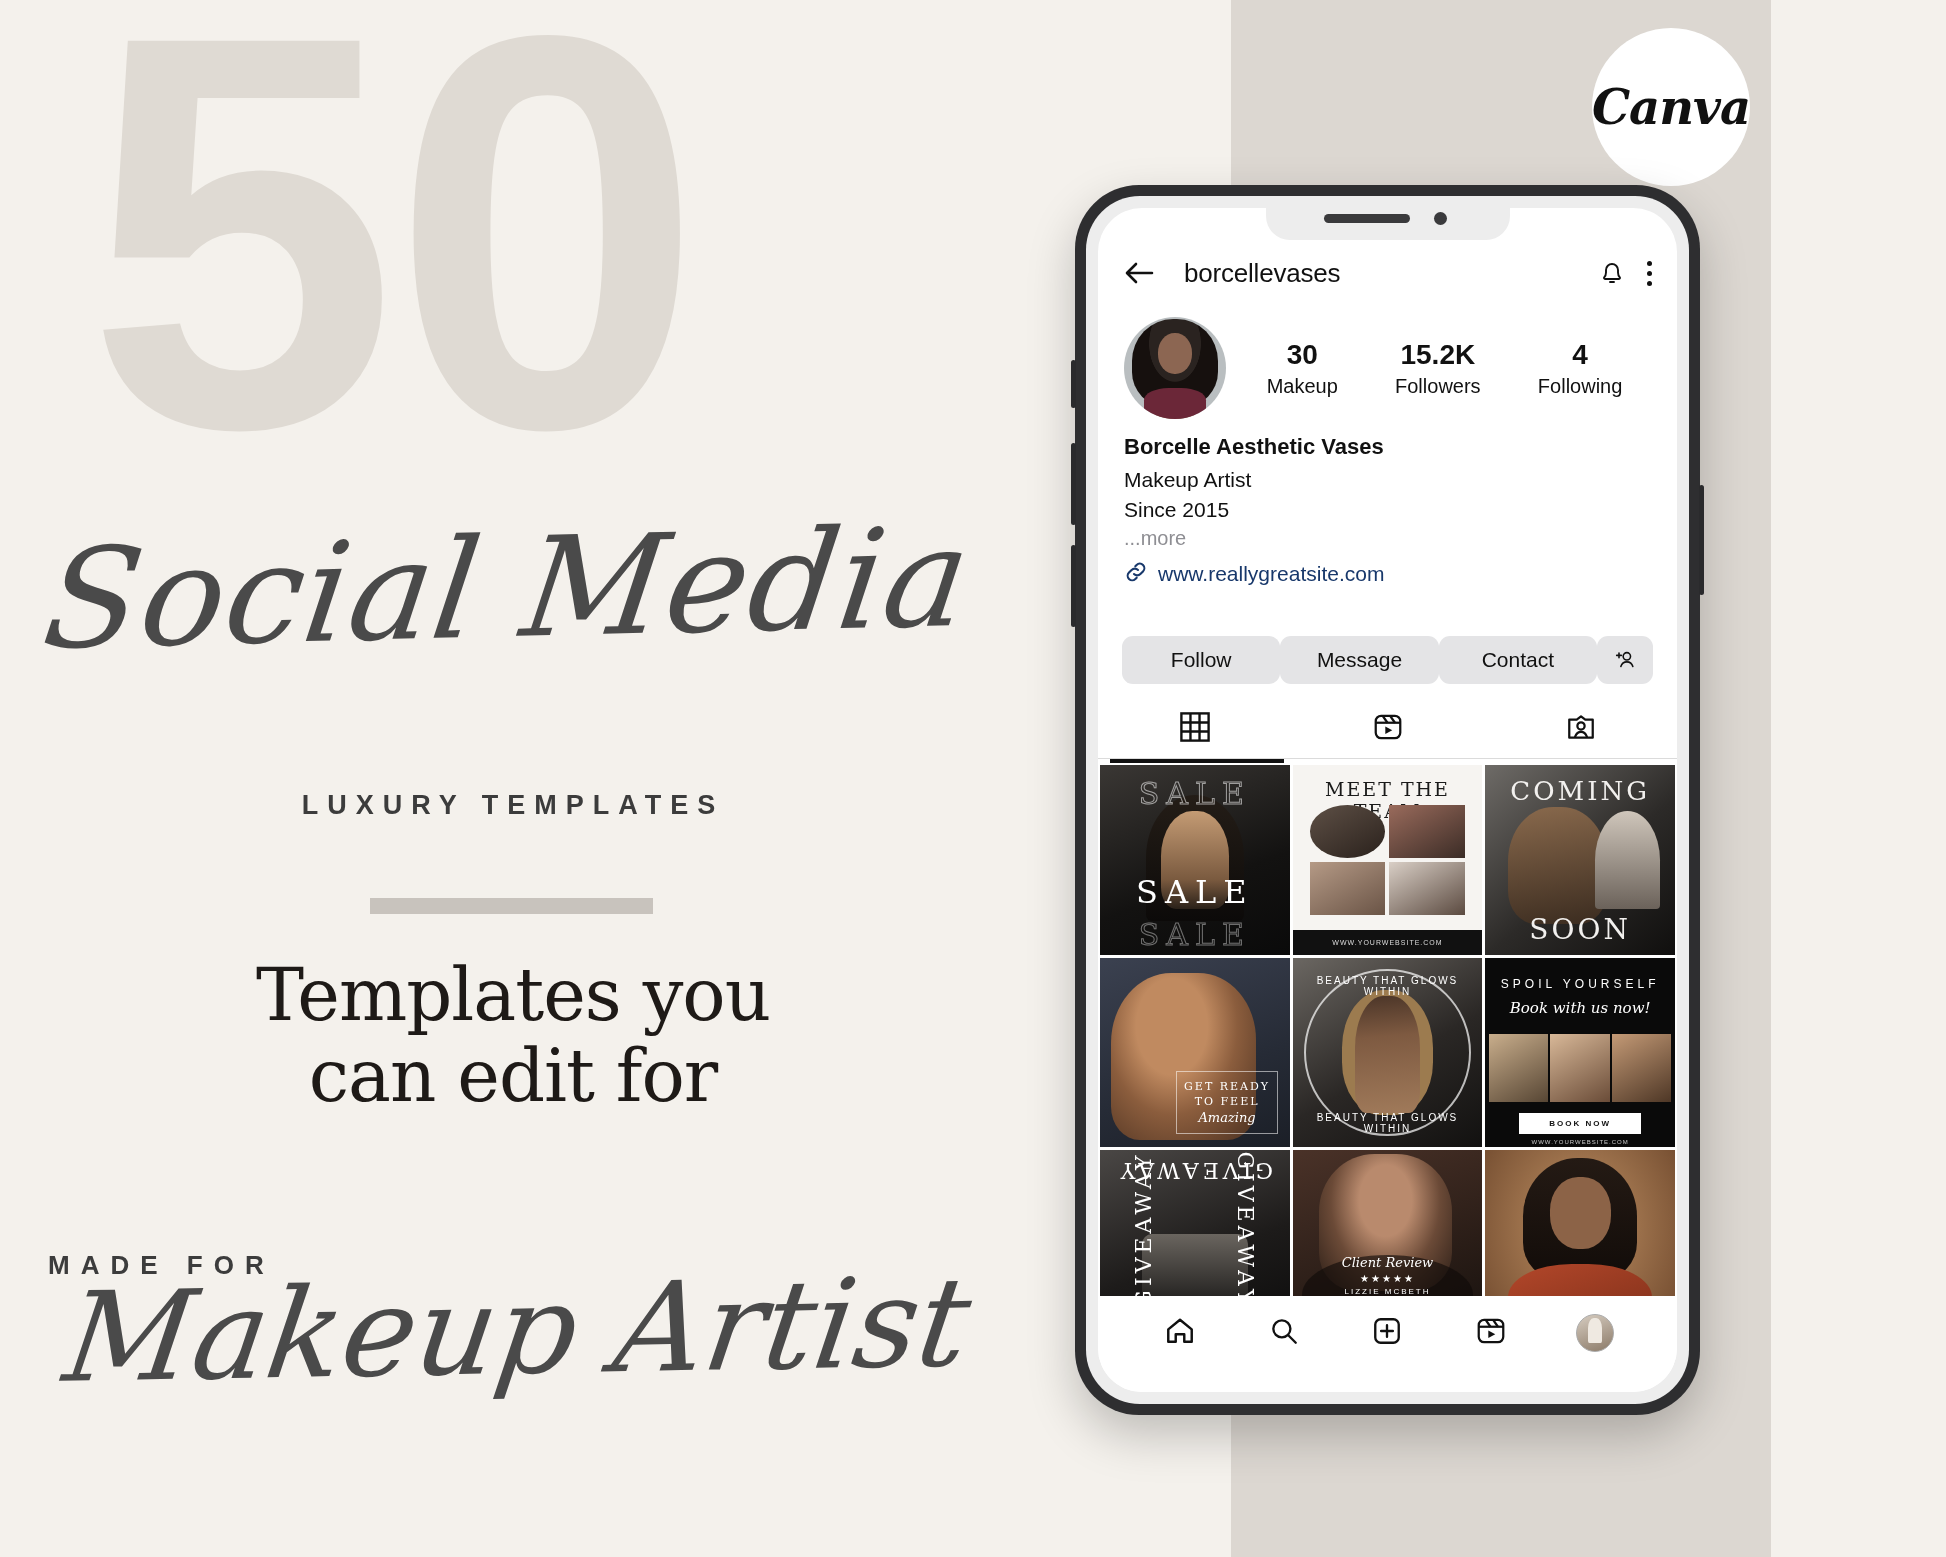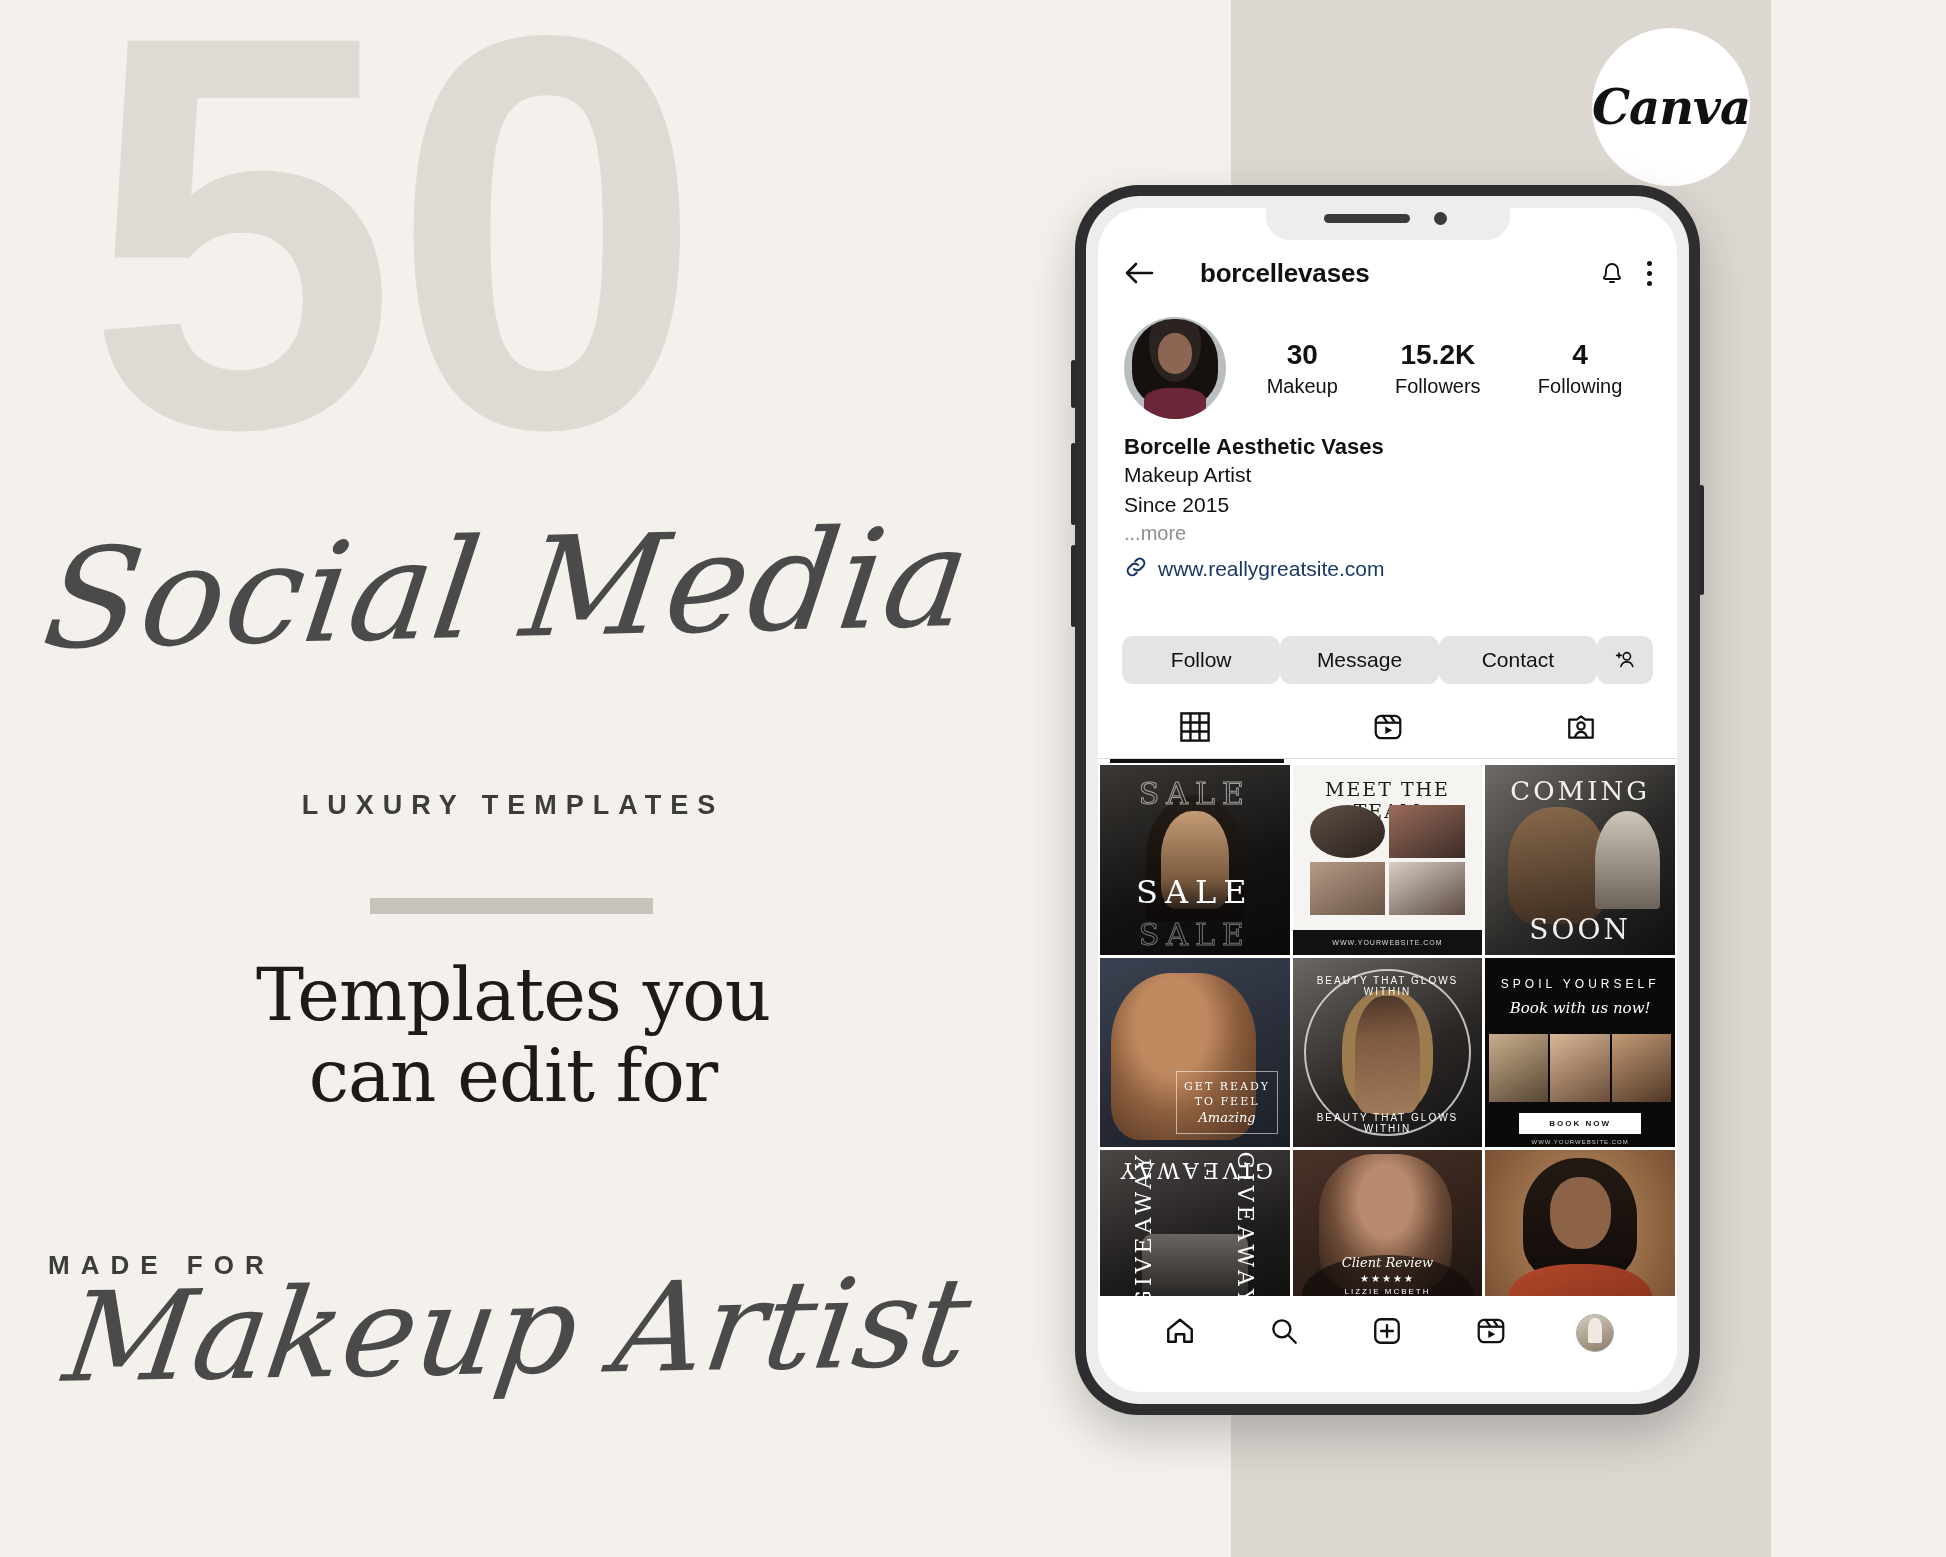--- a/index.html
+++ b/index.html
@@ -192,23 +192,23 @@
   
   .ig-topbar {
     position: absolute;
     top: 36px; left: 0; right: 0;
     height: 58px;
     display: flex; align-items: center;
     padding: 0 24px;
   }
   .ig-back { width: 34px; height: 34px; }
   .ig-username {
-    margin-left: 44px;
+    margin-left: 28px;
     font-size: 26px;
-    font-weight: 700;
+    font-weight: 400;
     color: #111;
     letter-spacing: -0.2px;
   }
   .ig-topbar .spacer { flex: 1; }
   .ig-bell { width: 30px; height: 30px; margin-right: 20px; }
   .ig-dots { width: 6px; height: 30px; position: relative; }
   .ig-dots i {
     position: absolute; left: 0;
     width: 5px; height: 5px; border-radius: 50%;
     background: #111;
@@ -272,20 +272,21 @@
     font-size: 20px; color: #111; line-height: 1.4;
   }
 
   
   .bio {
     position: absolute;
     top: 226px; left: 26px; right: 26px;
   }
   .bio .name {
     font-size: 22px; font-weight: 700; color: #111;
+    margin-bottom: 5px;
   }
   .bio .line { font-size: 21px; color: #111; line-height: 1.42; }
   .bio .more { font-size: 20px; color: #8E8E93; margin-top: 2px; }
   .bio .link-row {
     display: flex; align-items: center; gap: 10px;
     margin-top: 10px;
   }
   .bio .link-row .url {
     font-size: 21px; color: #18386B; font-weight: 400;
   }

